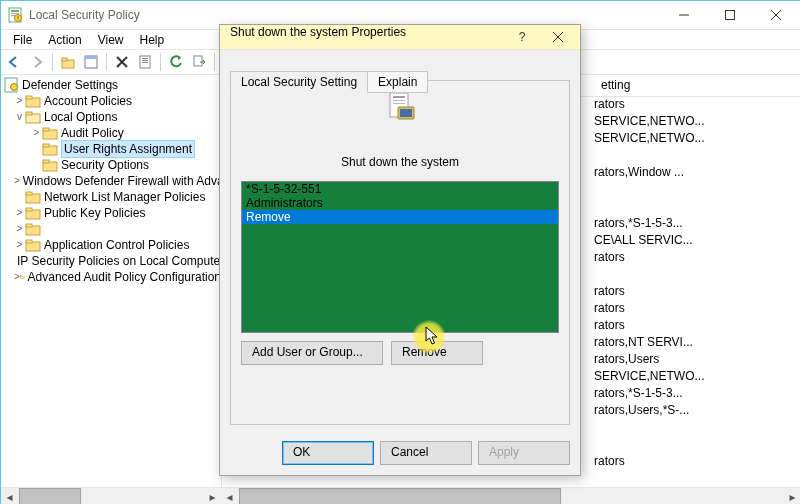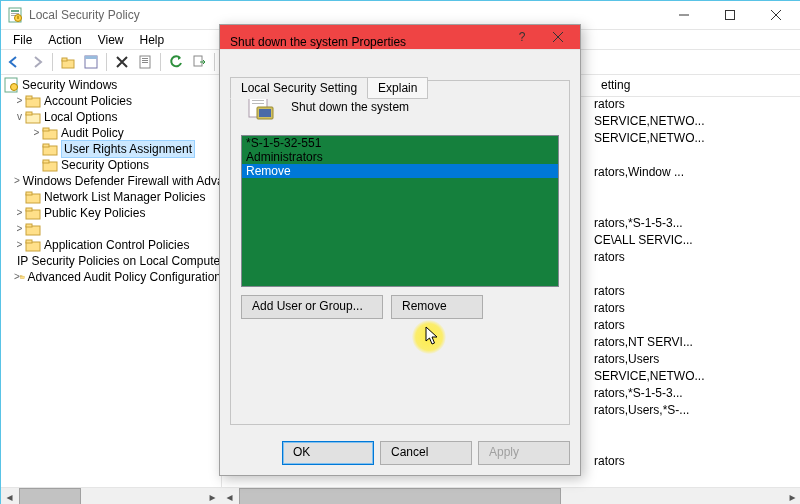--- a/index.html
+++ b/index.html
@@ -122,22 +122,22 @@
   .dialog {
     position: absolute;
     left: 218px; top: 23px;
     width: 360px; height: 450px;
     background: #f0f0f0;
     border: 1px solid #a0a0a0;
     box-shadow: 3px 3px 12px rgba(0,0,0,.25);
     display: flex; flex-direction: column;
   }
   .dialog-titlebar {
-    height: 24px; background: #ef4444;
-    display: flex; align-items: flex-end;
+    height: 24px; background: #fef9c3;
+    display: flex; align-items: flex-start;
     padding: 0 4px 0 10px;
     font-size: 12px; color: #000;
     border-bottom: 1px solid #e5e5e5;
   }
   .dialog-titlebar .dlg-title { flex: 1; }
   .dialog-titlebar .dlg-btn {
     width: 36px; height: 24px; display: flex; align-items: center; justify-content: center; color: #333;
   }
   .dialog-client {
     flex: 1; display: flex; flex-direction: column;
@@ -148,37 +148,37 @@
     position: relative; height: 22px;
     border-bottom: 1px solid #c5c5c5;
   }
   .tab {
     border: 1px solid #c5c5c5;
     background: #f7f7f7;
     font-size: 12px;
     padding: 3px 10px;
     margin-right: -1px;
     position: relative;
-    top: 19px;
+    top: 13px;
     color: #000;
   }
   .tab.active {
     background: #f0f0f0;
     border-bottom: 1px solid #f0f0f0;
     z-index: 2;
   }
   .tab-page {
     border: 1px solid #c5c5c5;
     border-top: none;
     background: #f0f0f0;
     padding: 10px;
     flex: 1;
     display: flex; flex-direction: column;
   }
-  .prop-head { display: flex; align-items: center; gap: 14px; margin-bottom: 12px; }
+  .prop-head { display: flex; align-items: center; gap: 32px; margin-bottom: 12px; flex-direction: column; }
   .prop-head .big-icon { width: 32px; height: 32px; margin-left: 4px; }
   .userlist {
     border: 1px solid #828790;
     background: #15803d;
     flex: 0 0 150px;
     height: 150px;
     overflow-y: auto;
     font-size: 12px;
   }
   .userlist .item { padding: 0 4px; line-height: 14px; height: 14px; }
@@ -327,21 +327,21 @@
     </div>
 </div>
 
 <div class="client">
   <div class="tree-pane">
     <div class="tree-row indent0">
       <svg class="folder-icon" viewBox="0 0 16 16">
           <rect x="2" y="1" width="12" height="14" fill="#fff" stroke="#6a8"></rect>
           <circle cx="11" cy="10" r="3.5" fill="#ffd34d" stroke="#b58a00"></circle>
         </svg>
-      <span class="tree-label">Security Windows</span>
+      <span class="tree-label">Defender Settings</span>
     </div>
 
     <div class="tree-row indent1">
         <span class="expander">&gt;</span>
         <svg class="folder-icon" viewBox="0 0 16 16">
           <rect x="1" y="5" width="14" height="9" fill="#ffe08a" stroke="#caa23a"></rect>
           <rect x="1" y="3" width="6" height="3" fill="#ffe08a" stroke="#caa23a"></rect>
         </svg>
         <span class="tree-label">Account Policies</span>
       </div>

